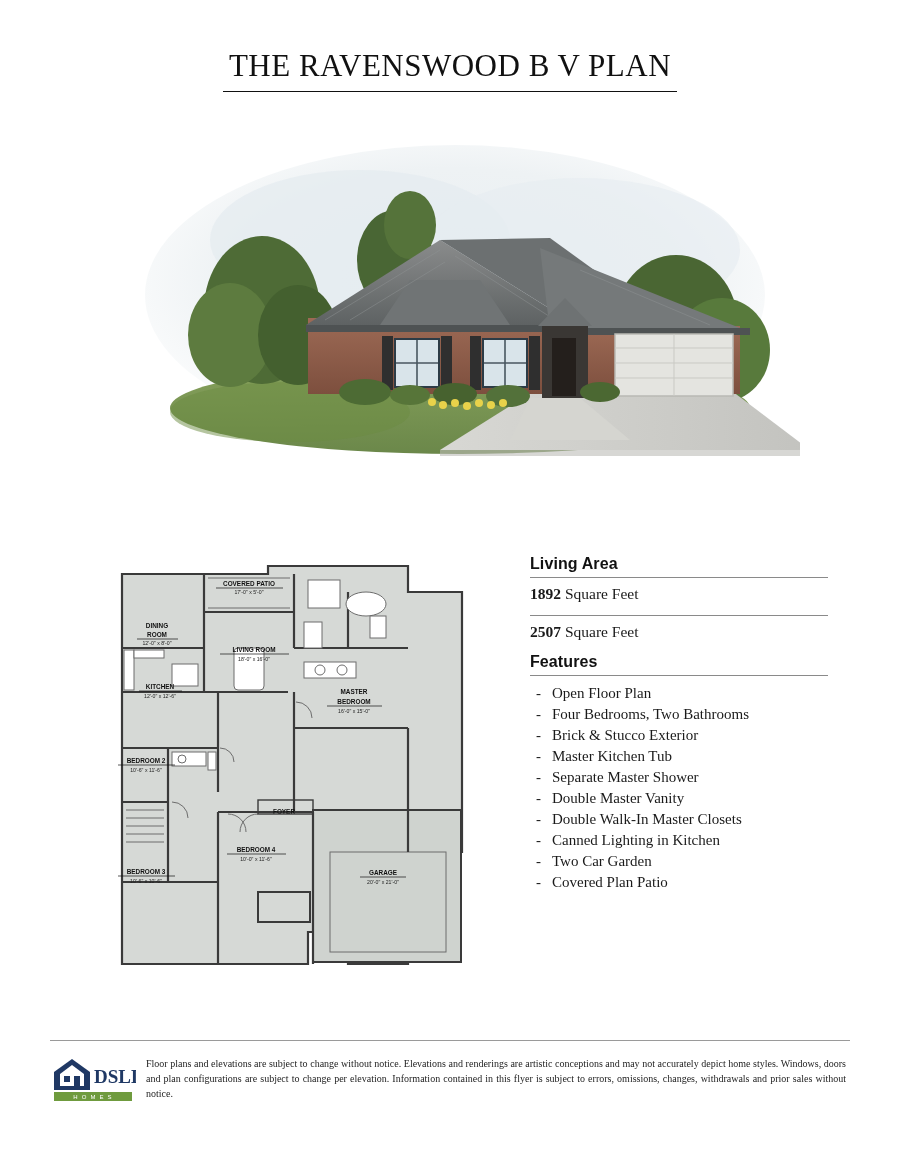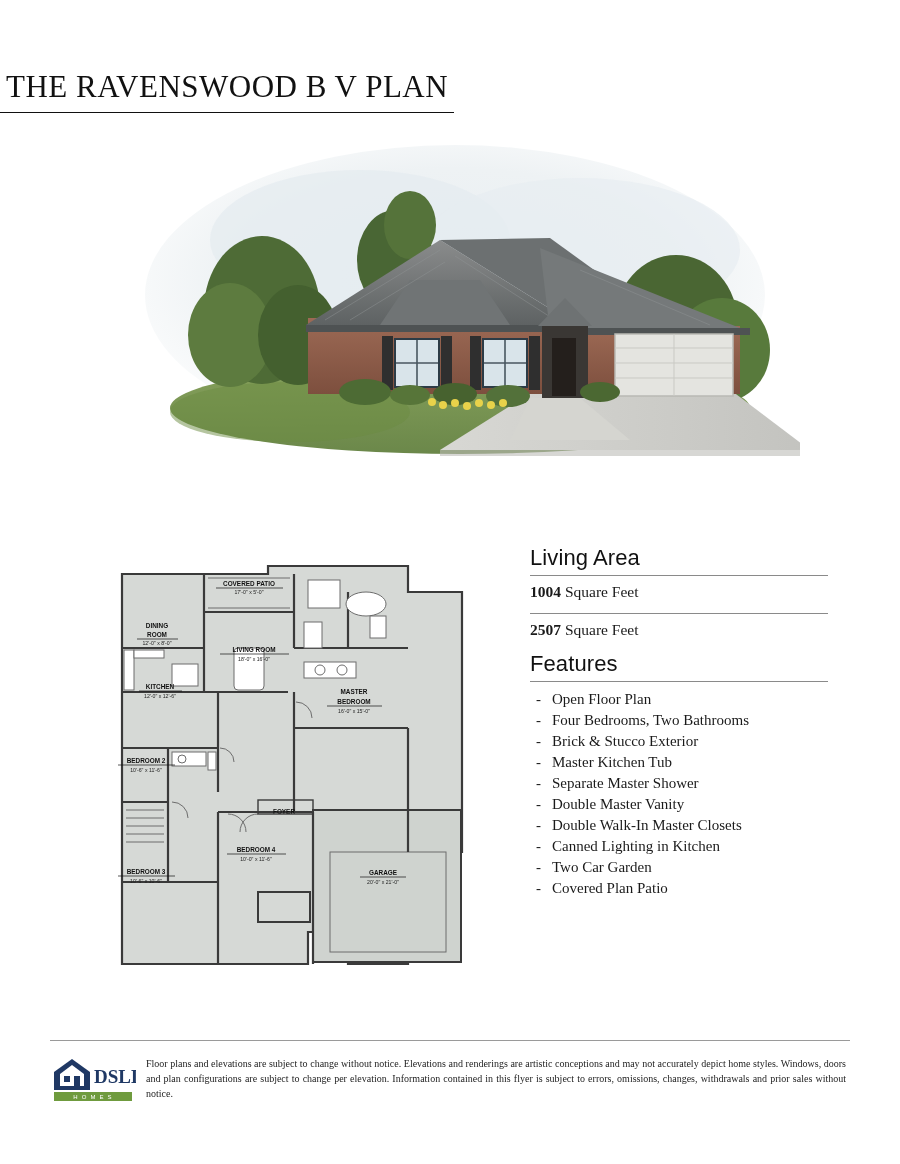--- a/index.html
+++ b/index.html
@@ -15,21 +15,21 @@
     color: #1a1a1a;
     overflow: hidden;
   }
 
   
   .title-wrap {
     position: absolute;
     top: 48px;
     left: 0;
     width: 900px;
-    margin-top: 21px;
+    text-align: center;
   }
   .title {
     font-family: "Liberation Serif", serif;
     font-size: 31px;
     letter-spacing: 0.5px;
     font-weight: 400;
     color: #111;
     display: inline-block;
     padding: 0 6px 7px 6px;
     border-bottom: 1.5px solid #111;
@@ -57,23 +57,23 @@
 
   
   .info {
     position: absolute;
     top: 545px;
     left: 530px;
     width: 300px;
   }
   .info h2 {
     font-family: "Liberation Sans", sans-serif;
-    font-size: 22px;
-    font-weight: normal;
-    margin: 0 0 4px 0;
+    font-size: 16px;
+    font-weight: bold;
+    margin: 10px 0 4px 0;
     color: #111;
     letter-spacing: 0.1px;
   }
   .rule {
     height: 1px;
     background: #8a8a8a;
     width: 298px;
     margin: 0 0 7px 0;
   }
   .info p.value {
@@ -382,21 +382,21 @@
   <rect x="150" y="340" width="52" height="30" fill="#d6d9d6" stroke="#3a3a3a" stroke-width="2"></rect>
   <rect x="150" y="248" width="55" height="14" fill="none" stroke="#3a3a3a" stroke-width="1.4"></rect>
 </svg>
 </div>
 
 <div class="info">
 
   <h2>Living Area</h2>
   <div class="rule"></div>
   <p class="value">
-    <span class="num">1004</span>
+    <span class="num">1892</span>
     <span>Square Feet</span>
   </p>
 
   <div class="rule"></div>
   <p class="value">
     <span class="num">2507</span>
     <span>Square Feet</span>
   </p>
 
   <h2>Features</h2>

